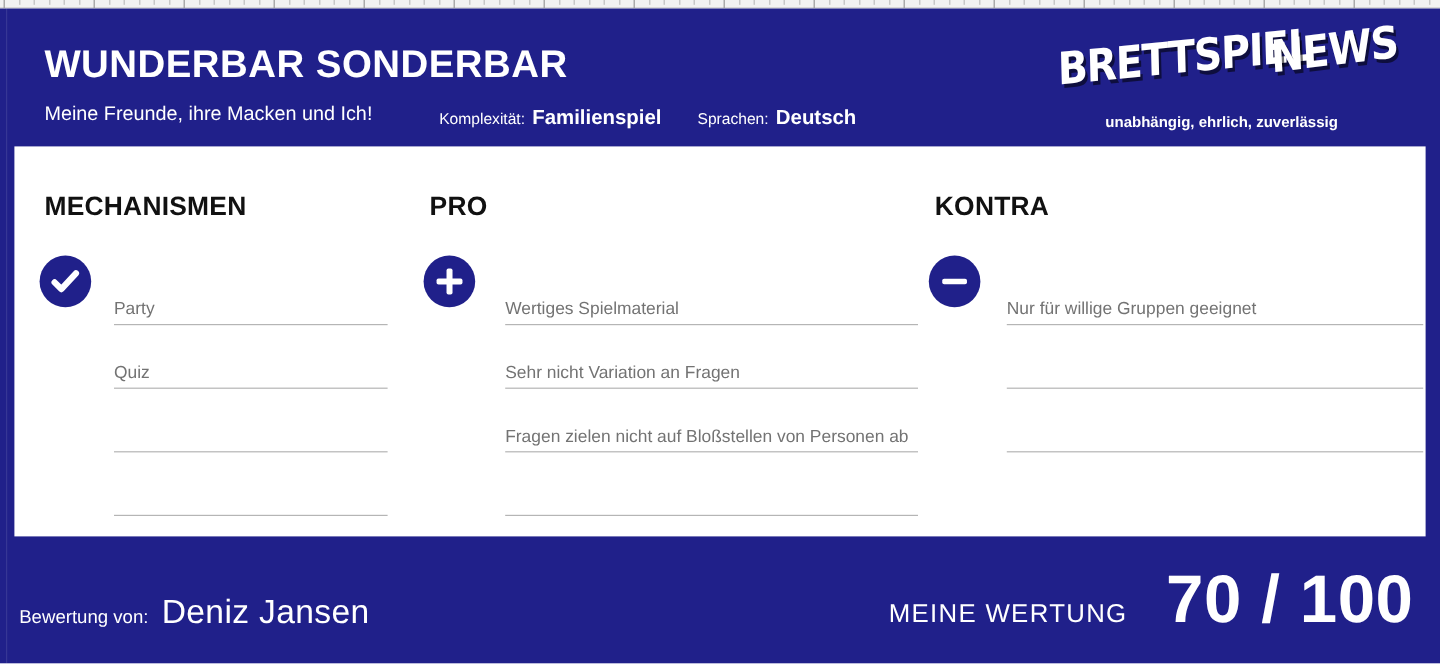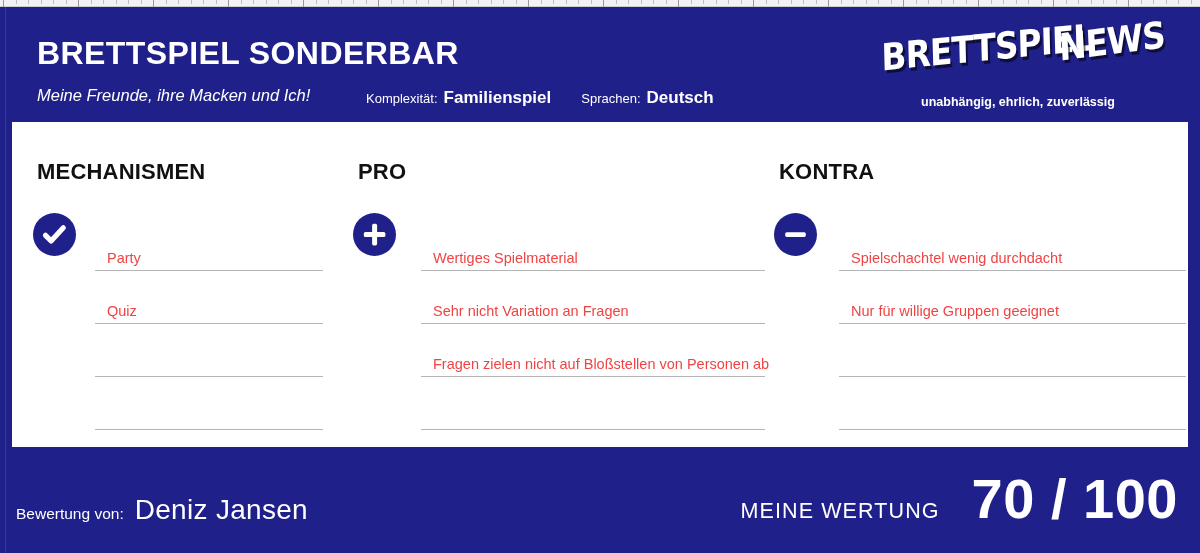--- a/index.html
+++ b/index.html
@@ -61,21 +61,20 @@
     white-space: nowrap;
   }
 
   .subtitle {
     position: absolute;
     left: 37px;
     top: 79px;
     font-size: 16.5px;
     color: #ffffff;
     white-space: nowrap;
-    font-style: italic;
   }
 
   .meta {
     position: absolute;
     left: 366px;
     top: 81px;
     color: #ffffff;
     white-space: nowrap;
     display: flex;
     align-items: baseline;
@@ -191,24 +190,24 @@
   .col-mechanismen .lines { left: 83px; width: 228px; }
   .col-pro .lines         { left: 73px; width: 344px; }
   .col-kontra .lines      { left: 71px; width: 347px; }
 
   .line-row {
     position: relative;
     height: 53px;
   }
   .line-row .line-text {
     position: absolute;
-    left: 12px;
+    left: 0;
     bottom: 5px;
     font-size: 14.5px;
-    color: #ef4444;
+    color: #737373;
     white-space: nowrap;
   }
   .line-row .line-rule {
     position: absolute;
     left: 0; right: 0;
     bottom: 0;
     height: 1px;
     background: #b5b5b5;
   }
 
@@ -371,21 +370,21 @@
       <div class="tick minor" style="left: 1141px;"></div>
       <div class="tick minor" style="left: 1153px;"></div>
       <div class="tick minor" style="left: 1166px;"></div>
       <div class="tick minor" style="left: 1178px;"></div>
       <div class="tick minor" style="left: 1191px;"></div>
     </div>
 
   <div class="left-edge"></div>
 
   <div class="header">
-    <div class="title">BRETTSPIEL SONDERBAR</div>
+    <div class="title">WUNDERBAR SONDERBAR</div>
     <div class="subtitle">Meine Freunde, ihre Macken und Ich!</div>
 
     <div class="meta">
       <span class="lbl">Komplexität:</span>
       <span class="val">Familienspiel</span>
       <span class="spacer"></span>
       <span class="lbl">Sprachen:</span>
       <span class="val">Deutsch</span>
     </div>
 
@@ -454,24 +453,20 @@
           </div>
         </div>
         <div class="column col-kontra">
           <div class="col-title">KONTRA</div>
           <div class="col-icon">
             <svg viewBox="0 0 43 43">
               <rect x="11.2" y="19.2" width="20.6" height="4.7" rx="1.6" fill="#ffffff"></rect>
             </svg>
           </div>
           <div class="lines">
-            <div class="line-row">
-              <span class="line-text">Spielschachtel wenig durchdacht</span>
-              <div class="line-rule"></div>
-            </div>
             <div class="line-row">
               <span class="line-text">Nur für willige Gruppen geeignet</span>
               <div class="line-rule"></div>
             </div>
             <div class="line-row">
               <span class="line-text"></span>
               <div class="line-rule"></div>
             </div>
             <div class="line-row">
               <span class="line-text"></span>

